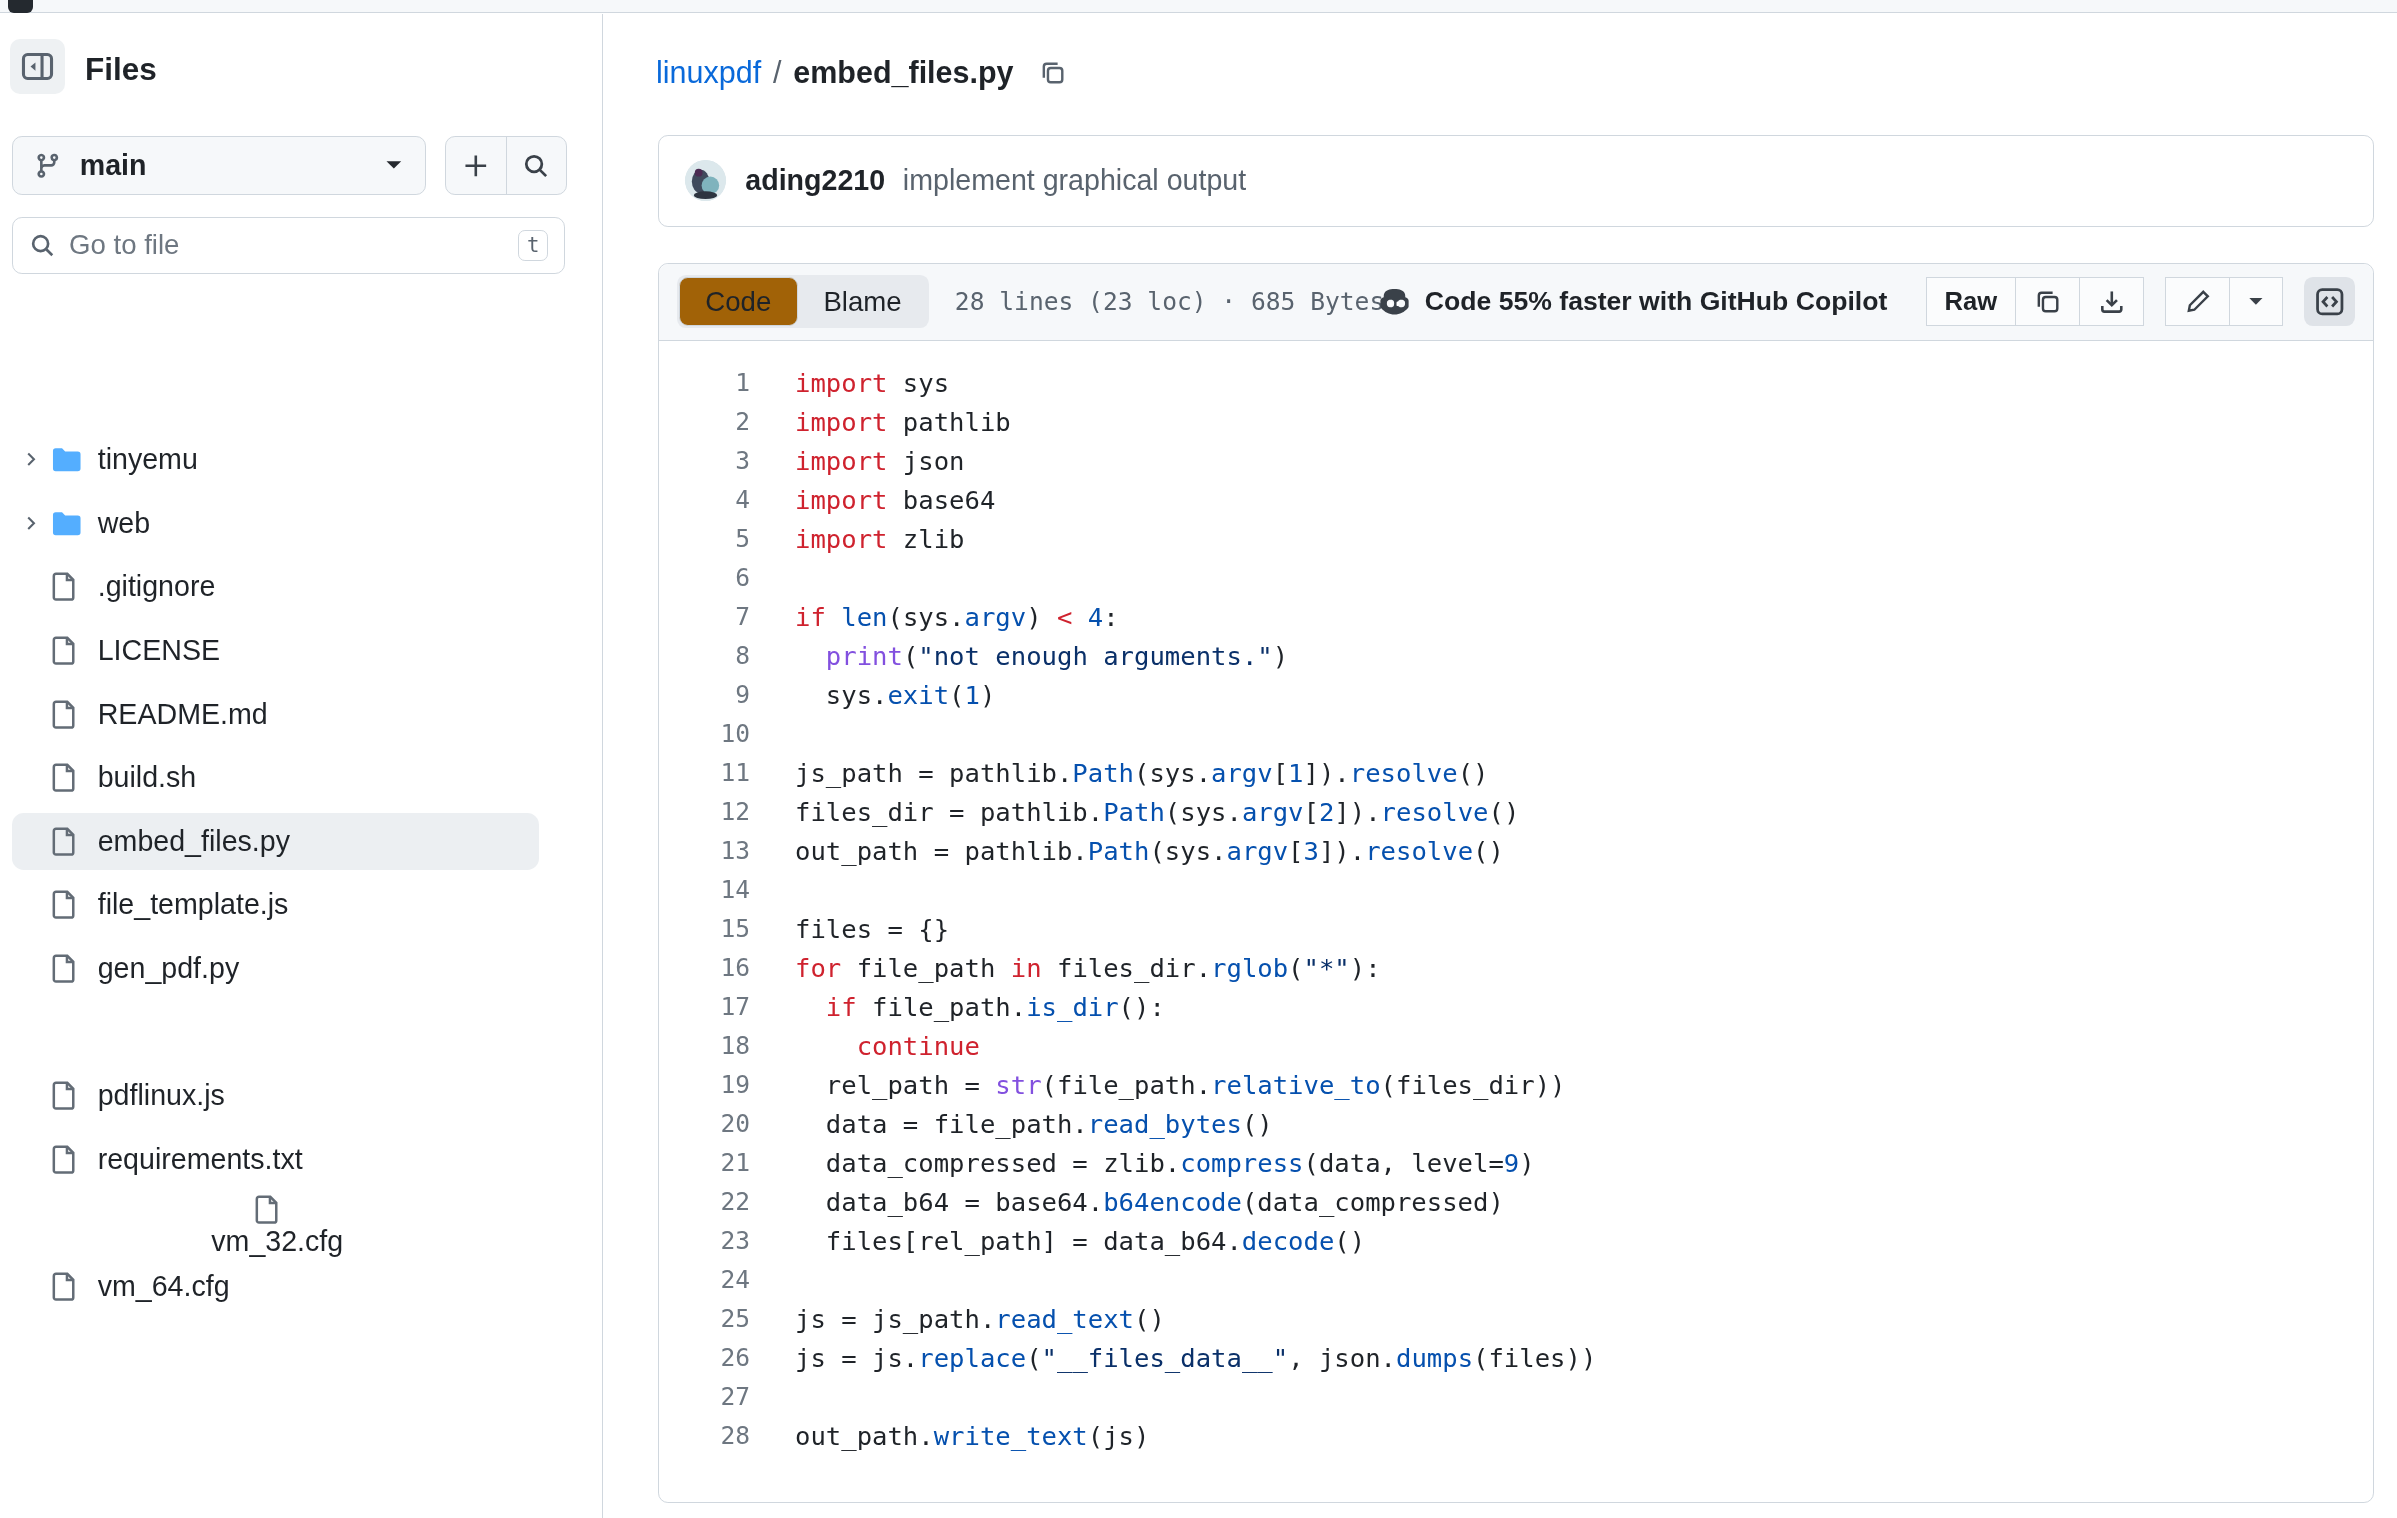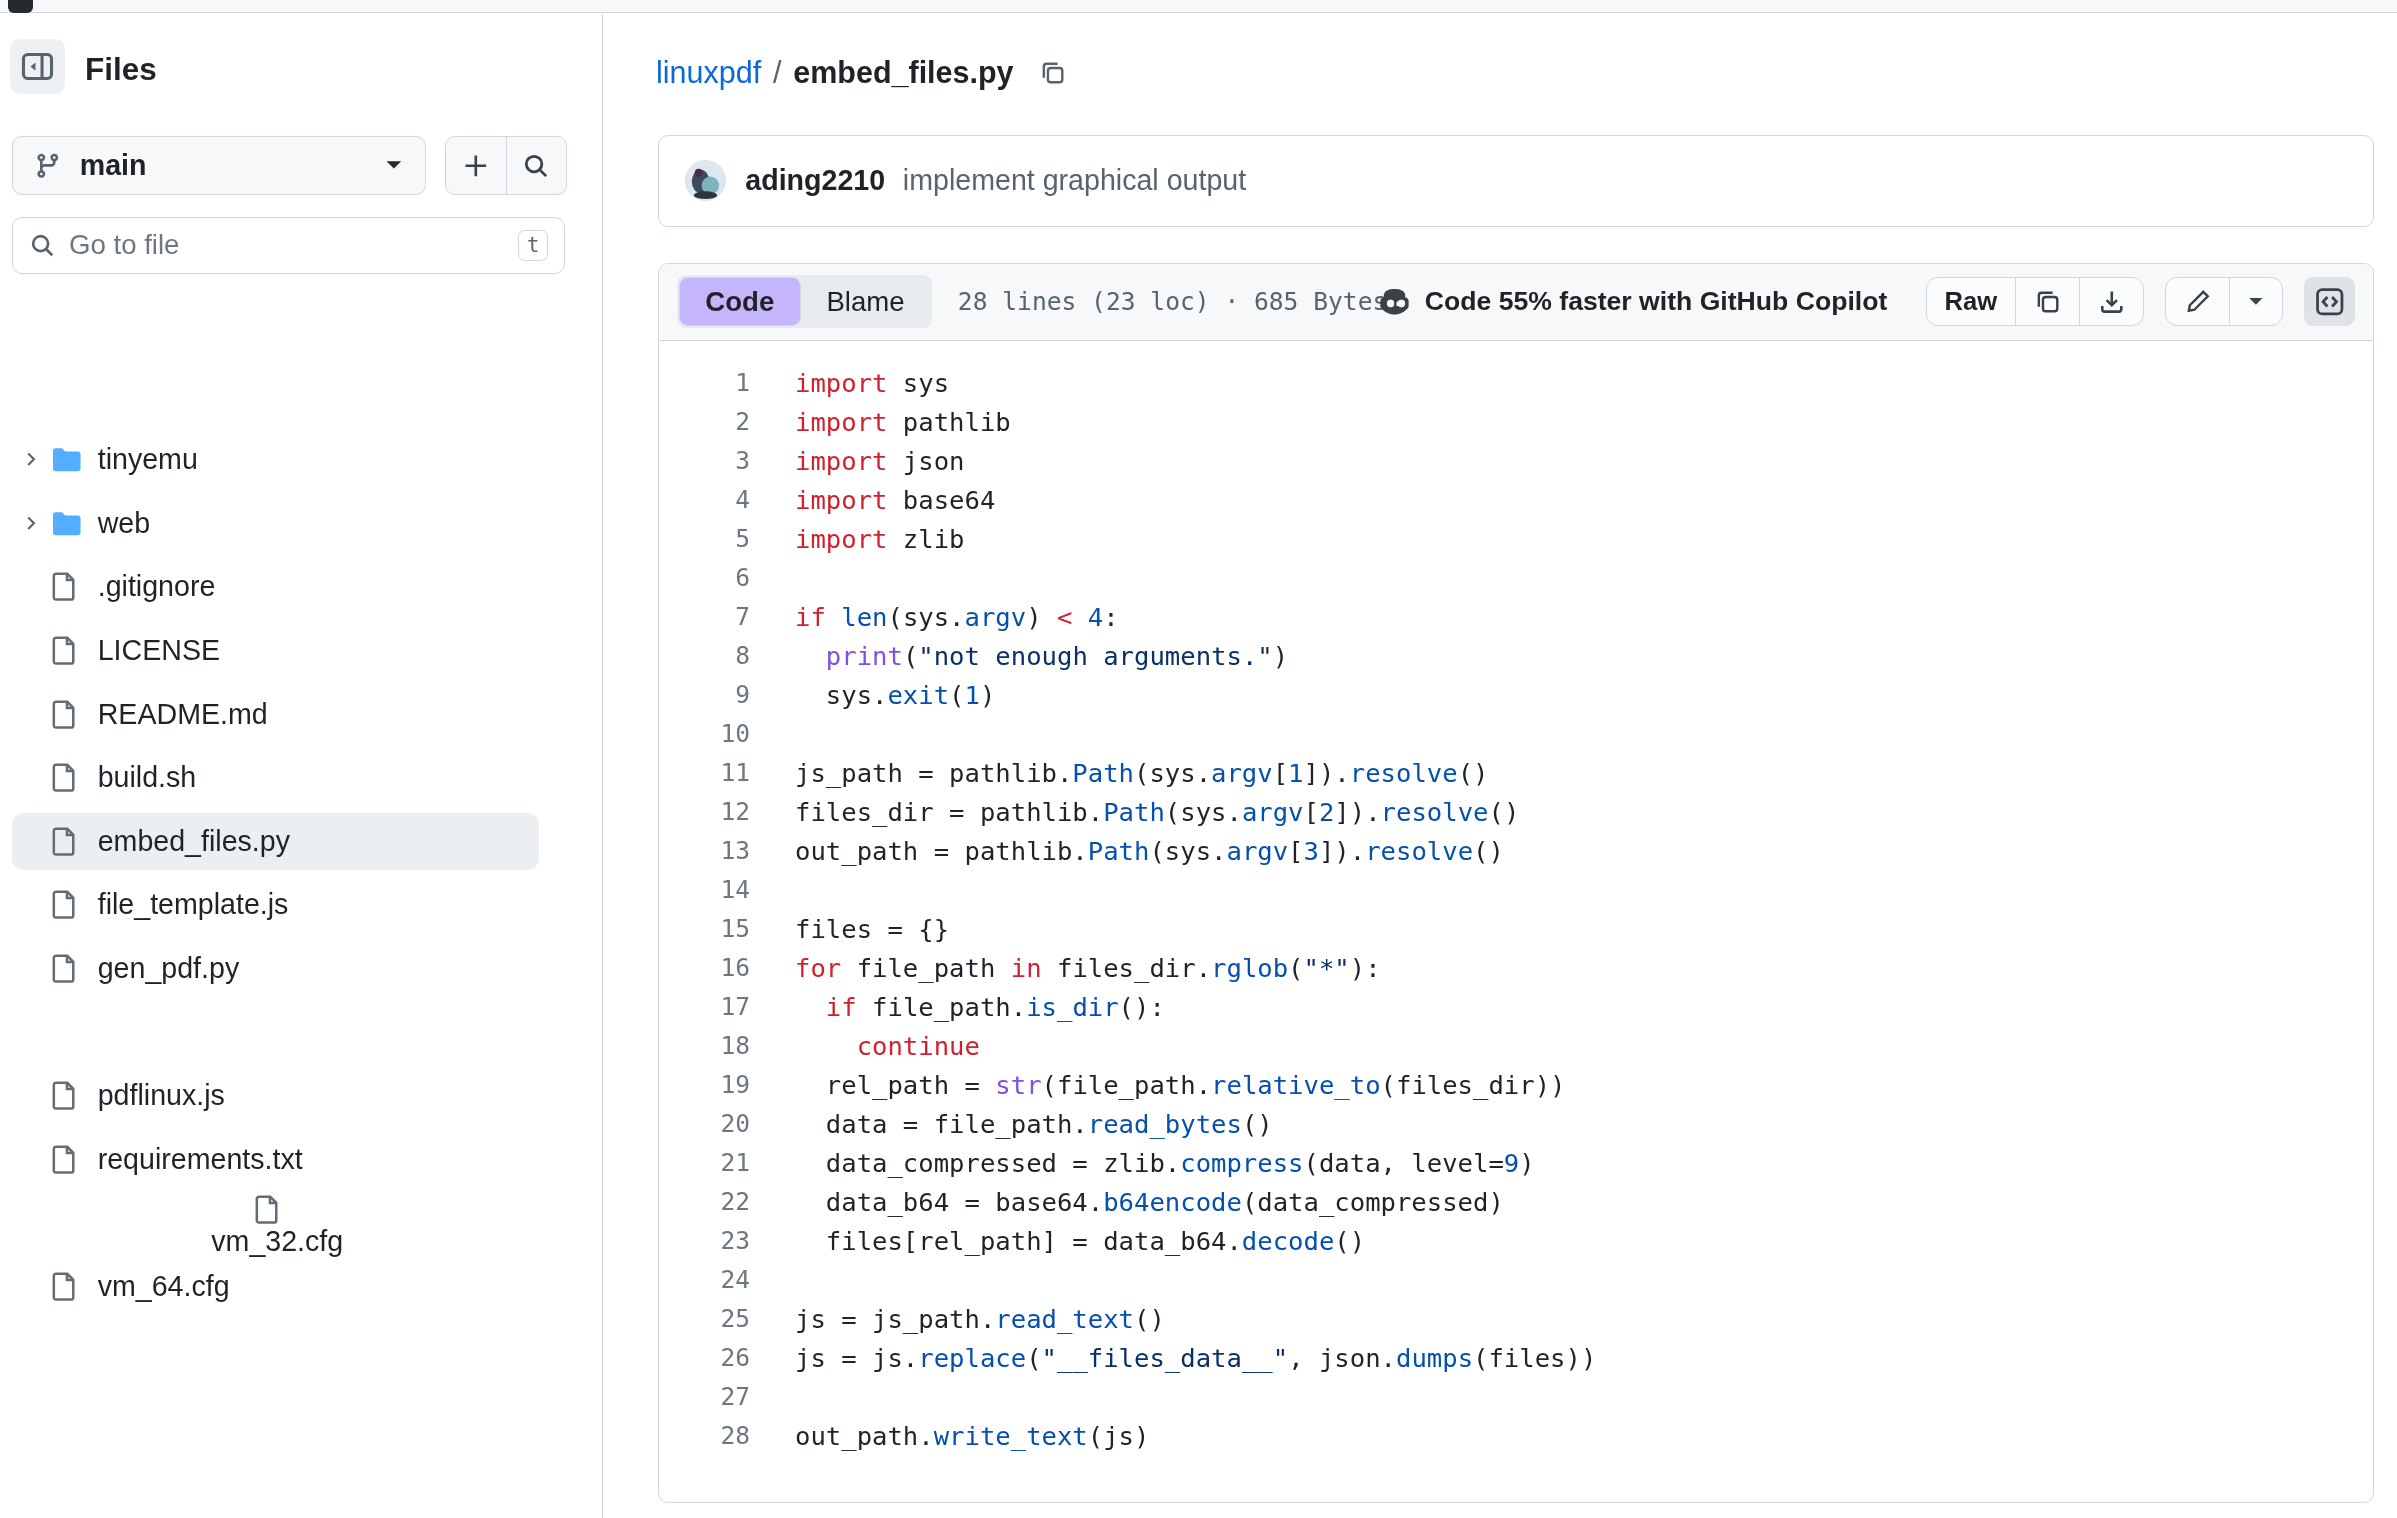--- a/index.html
+++ b/index.html
@@ -66,26 +66,26 @@
   #commit-author { font-size:28.6px; font-weight:600; margin-left:19.7px; }
   #commit-msg { font-size:28.6px; color:#59636e; margin-left:17.7px; }
 
   #code-card { position:absolute; left:38px; top:249px; width:1716px; height:1240px;
     border:1px solid #d0d7de; border-radius:9.9px; background:#fff; }
   #code-header { position:absolute; left:0; top:0; width:100%; height:77px; background:#f6f8fa;
     border-bottom:1px solid #d0d7de; border-radius:9.9px 9.9px 0 0; display:flex; align-items:center; padding:0 17.7px; }
   #seg { display:flex; background:#e7eaee; border-radius:8.9px; padding:2px; height:53px; }
   .seg-btn { min-width:99px; padding:0 25.6px; display:flex; align-items:center; justify-content:center;
     font-size:27.6px; color:#1f2328; border-radius:8.9px; cursor:pointer; }
-  .seg-btn.active { background:#c4b5fd; border:1px solid #d0d7de; font-weight:700; }
+  .seg-btn.active { background:#a16207; border:1px solid #d0d7de; font-weight:400; }
   #file-meta { font-size:24.6px; color:#59636e; margin-left:25.6px; white-space:nowrap; }
   #copilot { position:absolute; left:719px; display:flex; align-items:center; gap:13.8px; cursor:pointer; }
   #copilot-text { font-size:26.6px; font-weight:600; }
   #hdr-right { margin-left:auto; display:flex; align-items:center; gap:21.7px; }
-  .btn-group { display:flex; height:49px; border:1px solid #d0d7de; border-radius:12px; background:#fbfcfd; overflow:hidden; }
+  .btn-group { display:flex; height:49px; border:1px solid #d0d7de; border-radius:0; background:#fbfcfd; overflow:hidden; }
   .btn-cell { display:flex; align-items:center; justify-content:center; padding:0 17.7px; cursor:pointer; }
   .btn-cell + .btn-cell { border-left:1px solid #d0d7de; }
   #raw-label { font-size:25.6px; font-weight:600; }
   #symbols-btn { width:51px; height:49px; background:#dfe3e8; border-radius:8.9px;
     display:flex; align-items:center; justify-content:center; cursor:pointer; }
 
   #code-body { position:absolute; left:0; top:78px; width:100%; bottom:0; overflow:hidden; padding-top:21.7px; }
   .code-line { display:flex; height:39px; align-items:center; }
   .ln { width:91px; text-align:right; font-size:24.6px; color:#6e7781; flex:0 0 auto;
     font-family:"DejaVu Sans Mono","Liberation Mono",monospace; cursor:pointer; }

